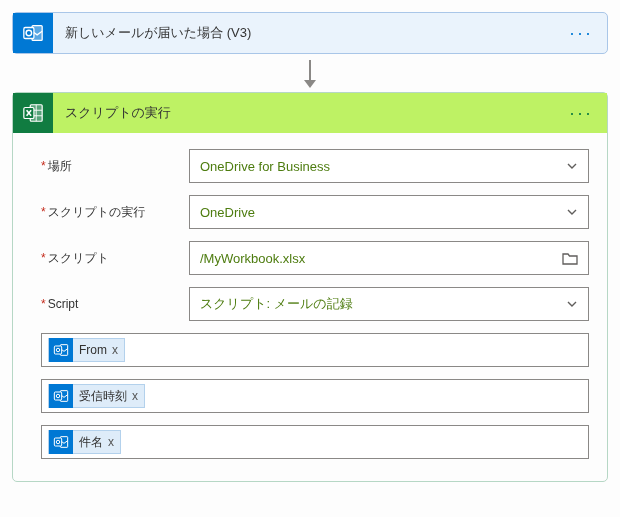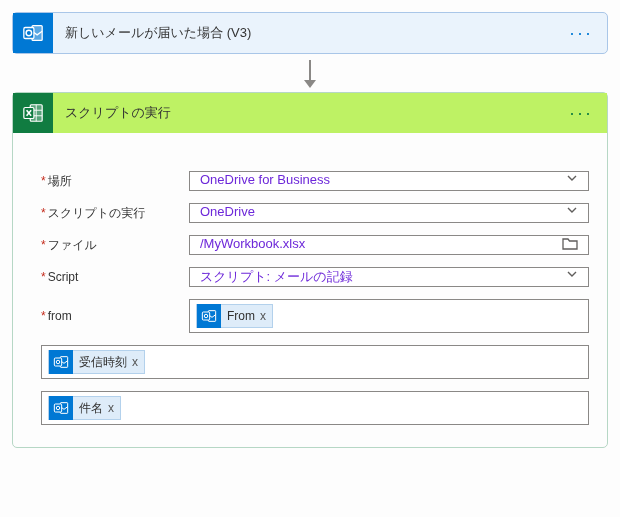--- a/index.html
+++ b/index.html
@@ -20,26 +20,26 @@
   .step-excel { border-color: #b6d7c5; }
   .step-excel .step-header { background: #bef264; }
   .step-excel .step-icon { background: #107c41; }
 
   
   .connector { display: flex; flex-direction: column; align-items: center; margin: 6px 0 4px; color: #8a8886; }
   .connector .line { width: 2px; height: 20px; background: #8a8886; }
   .connector .arrow { width:0; height:0; border-left:6px solid transparent; border-right:6px solid transparent; border-top:8px solid #8a8886; }
 
   
-  .step-body { padding: 16px 18px 22px 28px; margin-top: 22px; }
+  .step-body { padding: 16px 18px 22px 28px; }
   .row { display: flex; align-items: center; margin-bottom: 12px; }
   .row:last-child { margin-bottom: 0; }
   .label { width: 148px; flex-shrink:0; font-size: 12px; color: #333; }
   .req { color: #c42b1c; padding-right: 2px; }
-  .control { flex: 1; border: 1px solid #8a8886; background: #fff; height: 20px; display: flex; align-items: flex-start; padding: 0 10px; color: #6d28d9; font-size: 13px; cursor: pointer; position: relative; }
+  .control { flex: 1; border: 1px solid #8a8886; background: #fff; height: 34px; display: flex; align-items: center; padding: 0 10px; color: #4d7c0f; font-size: 13px; cursor: pointer; position: relative; }
   .control .val { flex: 1; white-space: nowrap; overflow: hidden; text-overflow: ellipsis; }
   .chev { color:#605e5c; }
   .folder-icon { color:#605e5c; font-size:14px; }
 
   
   .token-wrap { flex:1; border:1px solid #8a8886; background:#fff; min-height:32px; display:flex; align-items:center; padding:4px 6px; }
   .token { display:inline-flex; align-items:center; background:#deecf9; border:1px solid #b3d1ec; height:24px; font-size:12px; color:#323130; }
   .token-icon { width:24px; height:24px; background:#0078d4; display:flex; align-items:center; justify-content:center; color:#fff; margin-right:6px; }
   .token-label { padding: 0 4px 0 0; }
   .token-x { padding:0 6px 0 1px; color:#555; }
@@ -110,21 +110,21 @@
           <span class="val">OneDrive</span>
           <span class="chev">
             <svg width="12" height="12" viewBox="0 0 12 12">
                 <path d="M2 4 l4 4 4-4" stroke="#605e5c" stroke-width="1.4" fill="none"></path>
               </svg>
           </span>
         </div>
       </div>
 
       <div class="row">
-        <div class="label"><span class="req">*</span><span>ファイル</span></div>
+        <div class="label"><span class="req">*</span><span>スクリプト</span></div>
         <div class="control">
           <span class="val">/MyWorkbook.xlsx</span>
           <span class="folder-icon">
             <svg width="16" height="14" viewBox="0 0 16 14">
                 <path d="M1 3 h5 l1.5 2 H15 v8 H1 z M1 3 v2" stroke="#605e5c" stroke-width="1.3" fill="none"></path>
               </svg>
           </span>
         </div>
       </div>
 
@@ -134,21 +134,20 @@
           <span class="val">スクリプト: メールの記録</span>
           <span class="chev">
             <svg width="12" height="12" viewBox="0 0 12 12">
                 <path d="M2 4 l4 4 4-4" stroke="#605e5c" stroke-width="1.4" fill="none"></path>
               </svg>
           </span>
         </div>
       </div>
 
       <div class="row">
-        <div class="label"><span class="req">*</span><span>from</span></div>
         <div class="token-wrap">
           <span class="token">
             <span class="token-icon">
               <svg width="16" height="16" viewBox="0 0 24 24">
                   <rect x="11" y="4" width="11" height="16" rx="1" stroke="#fff" stroke-width="1.5" fill="none"></rect>
                   <path d="M11 10 l5.5 4 5.5-4" stroke="#fff" stroke-width="1.5" fill="none"></path>
                   <rect x="2" y="6" width="11" height="12" rx="1.5" fill="#0078d4" stroke="#fff" stroke-width="1.5"></rect>
                   <circle cx="7.5" cy="12" r="2.6" stroke="#fff" stroke-width="1.5" fill="none"></circle>
                 </svg>
             </span>

